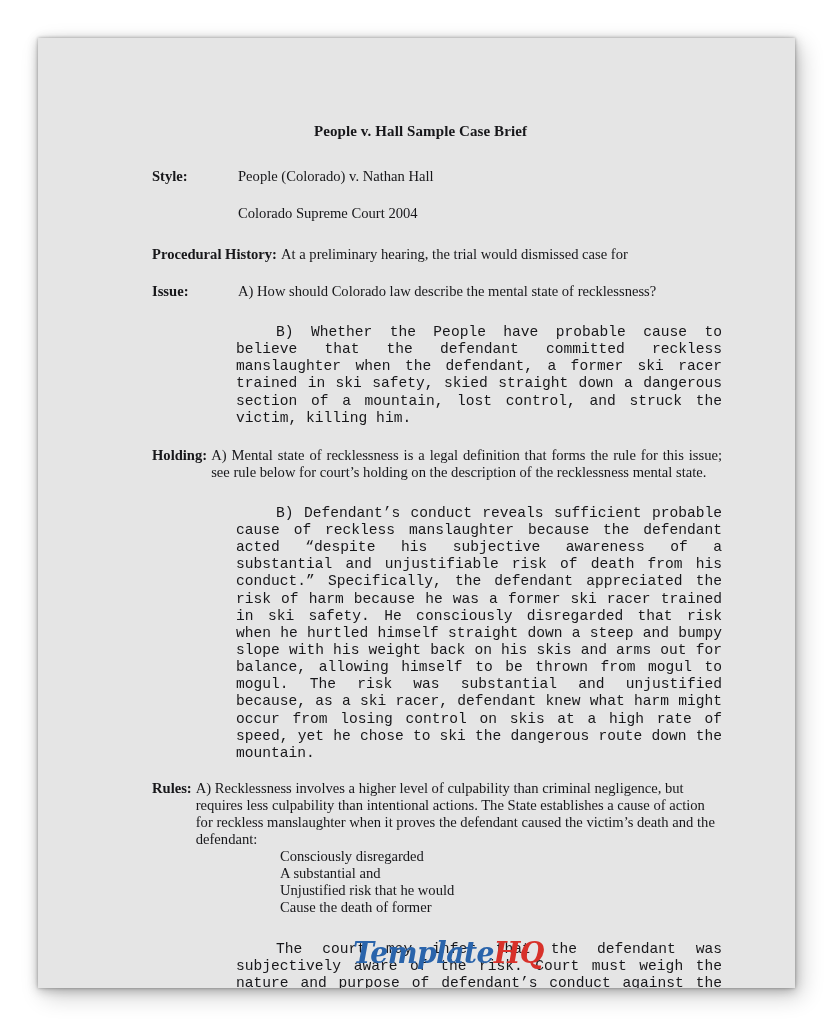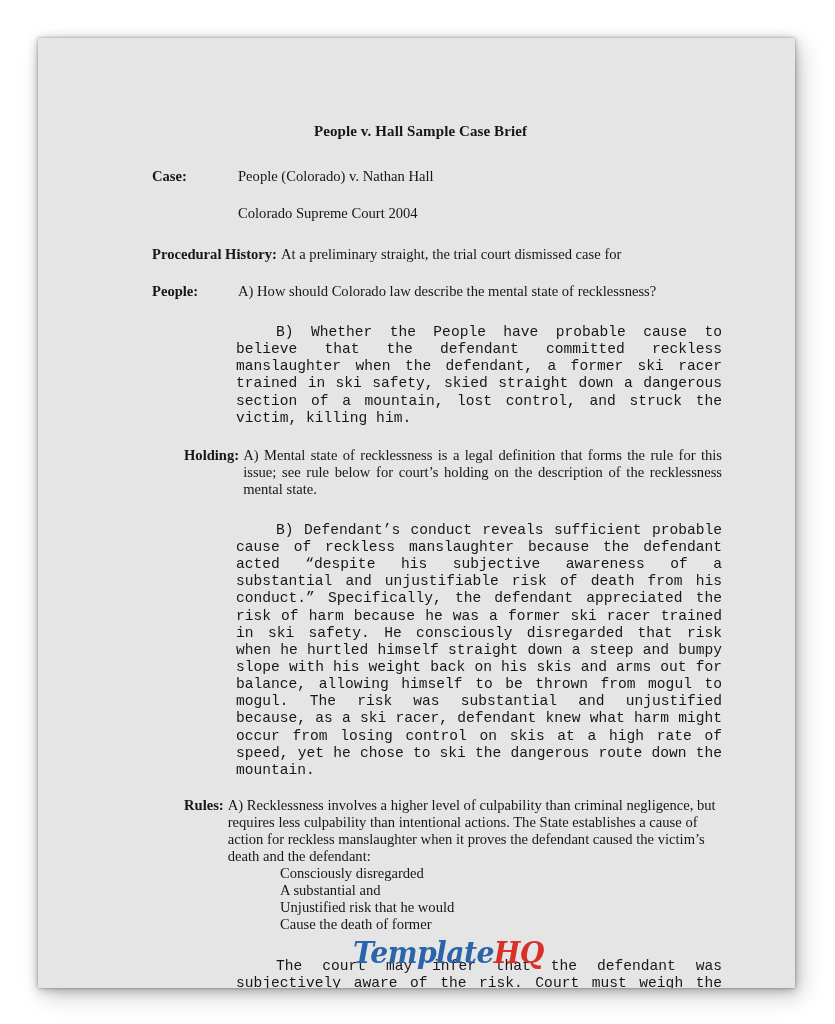--- a/index.html
+++ b/index.html
@@ -68,21 +68,21 @@
     line-height: 1.165;
   }
   .lbl {
     font-weight: bold;
     flex: 0 0 auto;
     white-space: nowrap;
   }
   .lbl-style    { width: 86px; }
   .lbl-issue    { width: 86px; }
   .lbl-proc     { width: auto; padding-right: 4px; }
-  .lbl-inline   { width: auto; padding-right: 4px; margin-left: 32px; }
+  .lbl-inline   { width: auto; padding-right: 4px; }
 
   .body-col {
     flex: 1 1 auto;
     min-width: 0;
   }
   .body-col.just { text-align: justify; }
 
   .line { display: block; }
 
   
@@ -149,49 +149,49 @@
 
 <div id="page">
 
   <div id="doc">
 
     <div class="doc-title">People v. Hall Sample Case Brief</div>
 
     <div class="sp-28"></div>
 
     <div class="row">
-      <span class="lbl lbl-style">Case:</span>
+      <span class="lbl lbl-style">Style:</span>
       <span class="body-col">
         <span class="line">People (Colorado) v. Nathan Hall</span>
       </span>
     </div>
 
     <div class="sp-20"></div>
 
     <div class="row">
       <span class="lbl lbl-style"></span>
       <span class="body-col">
         <span class="line">Colorado Supreme Court 2004</span>
       </span>
     </div>
 
     <div class="sp-24"></div>
 
     <div class="row">
       <span class="lbl lbl-proc">Procedural History:</span>
       <span class="body-col">
-        <span class="line">At a preliminary straight, the trial court dismissed case for</span>
+        <span class="line">At a preliminary hearing, the trial would dismissed case for</span>
       </span>
     </div>
 
 
     <div class="sp-20"></div>
 
     <div class="row">
-      <span class="lbl lbl-issue">People:</span>
+      <span class="lbl lbl-issue">Issue:</span>
       <span class="body-col">
         <span class="line">A) How should Colorado law describe the mental state of recklessness?</span>
       </span>
     </div>
 
     <div class="sp-24"></div>
 
     <div class="para indent-first" style="padding-left:198px;">B)  Whether the People have probable cause to believe that the defendant committed reckless manslaughter when the defendant, a former ski racer trained in ski safety, skied straight down a dangerous section of a mountain, lost control, and struck the victim, killing him.</div>
 
     <div class="sp-20"></div>

